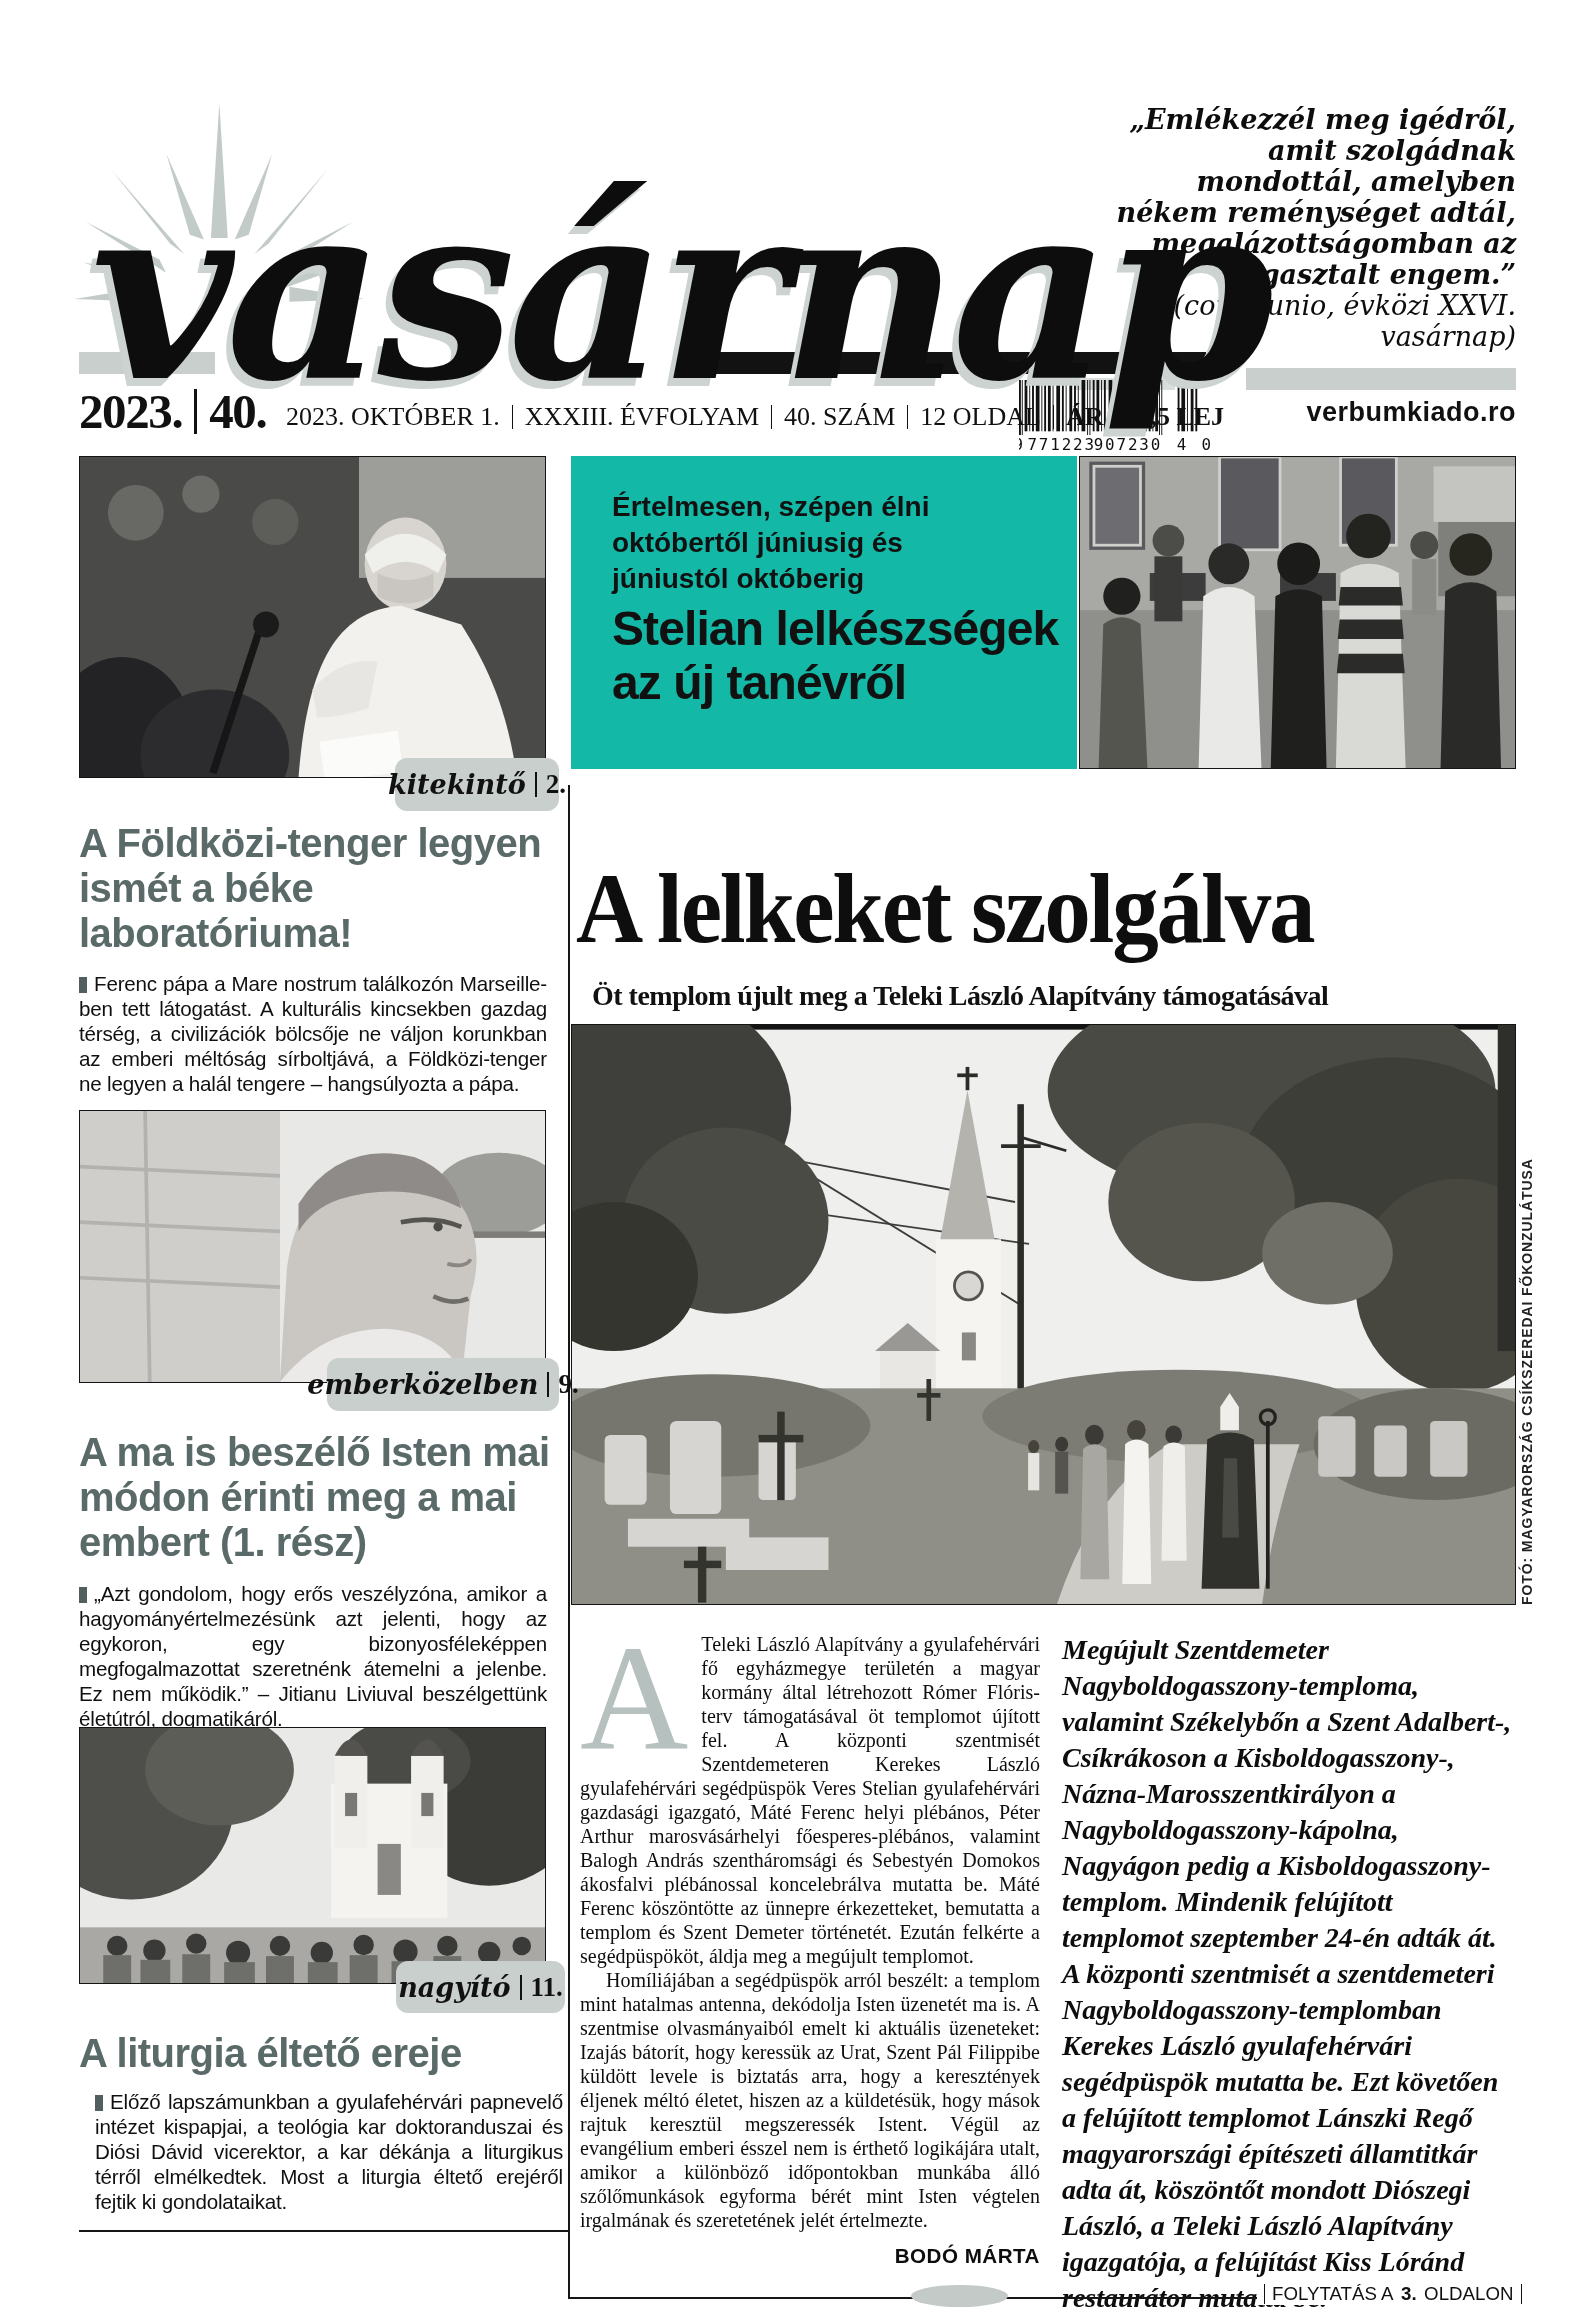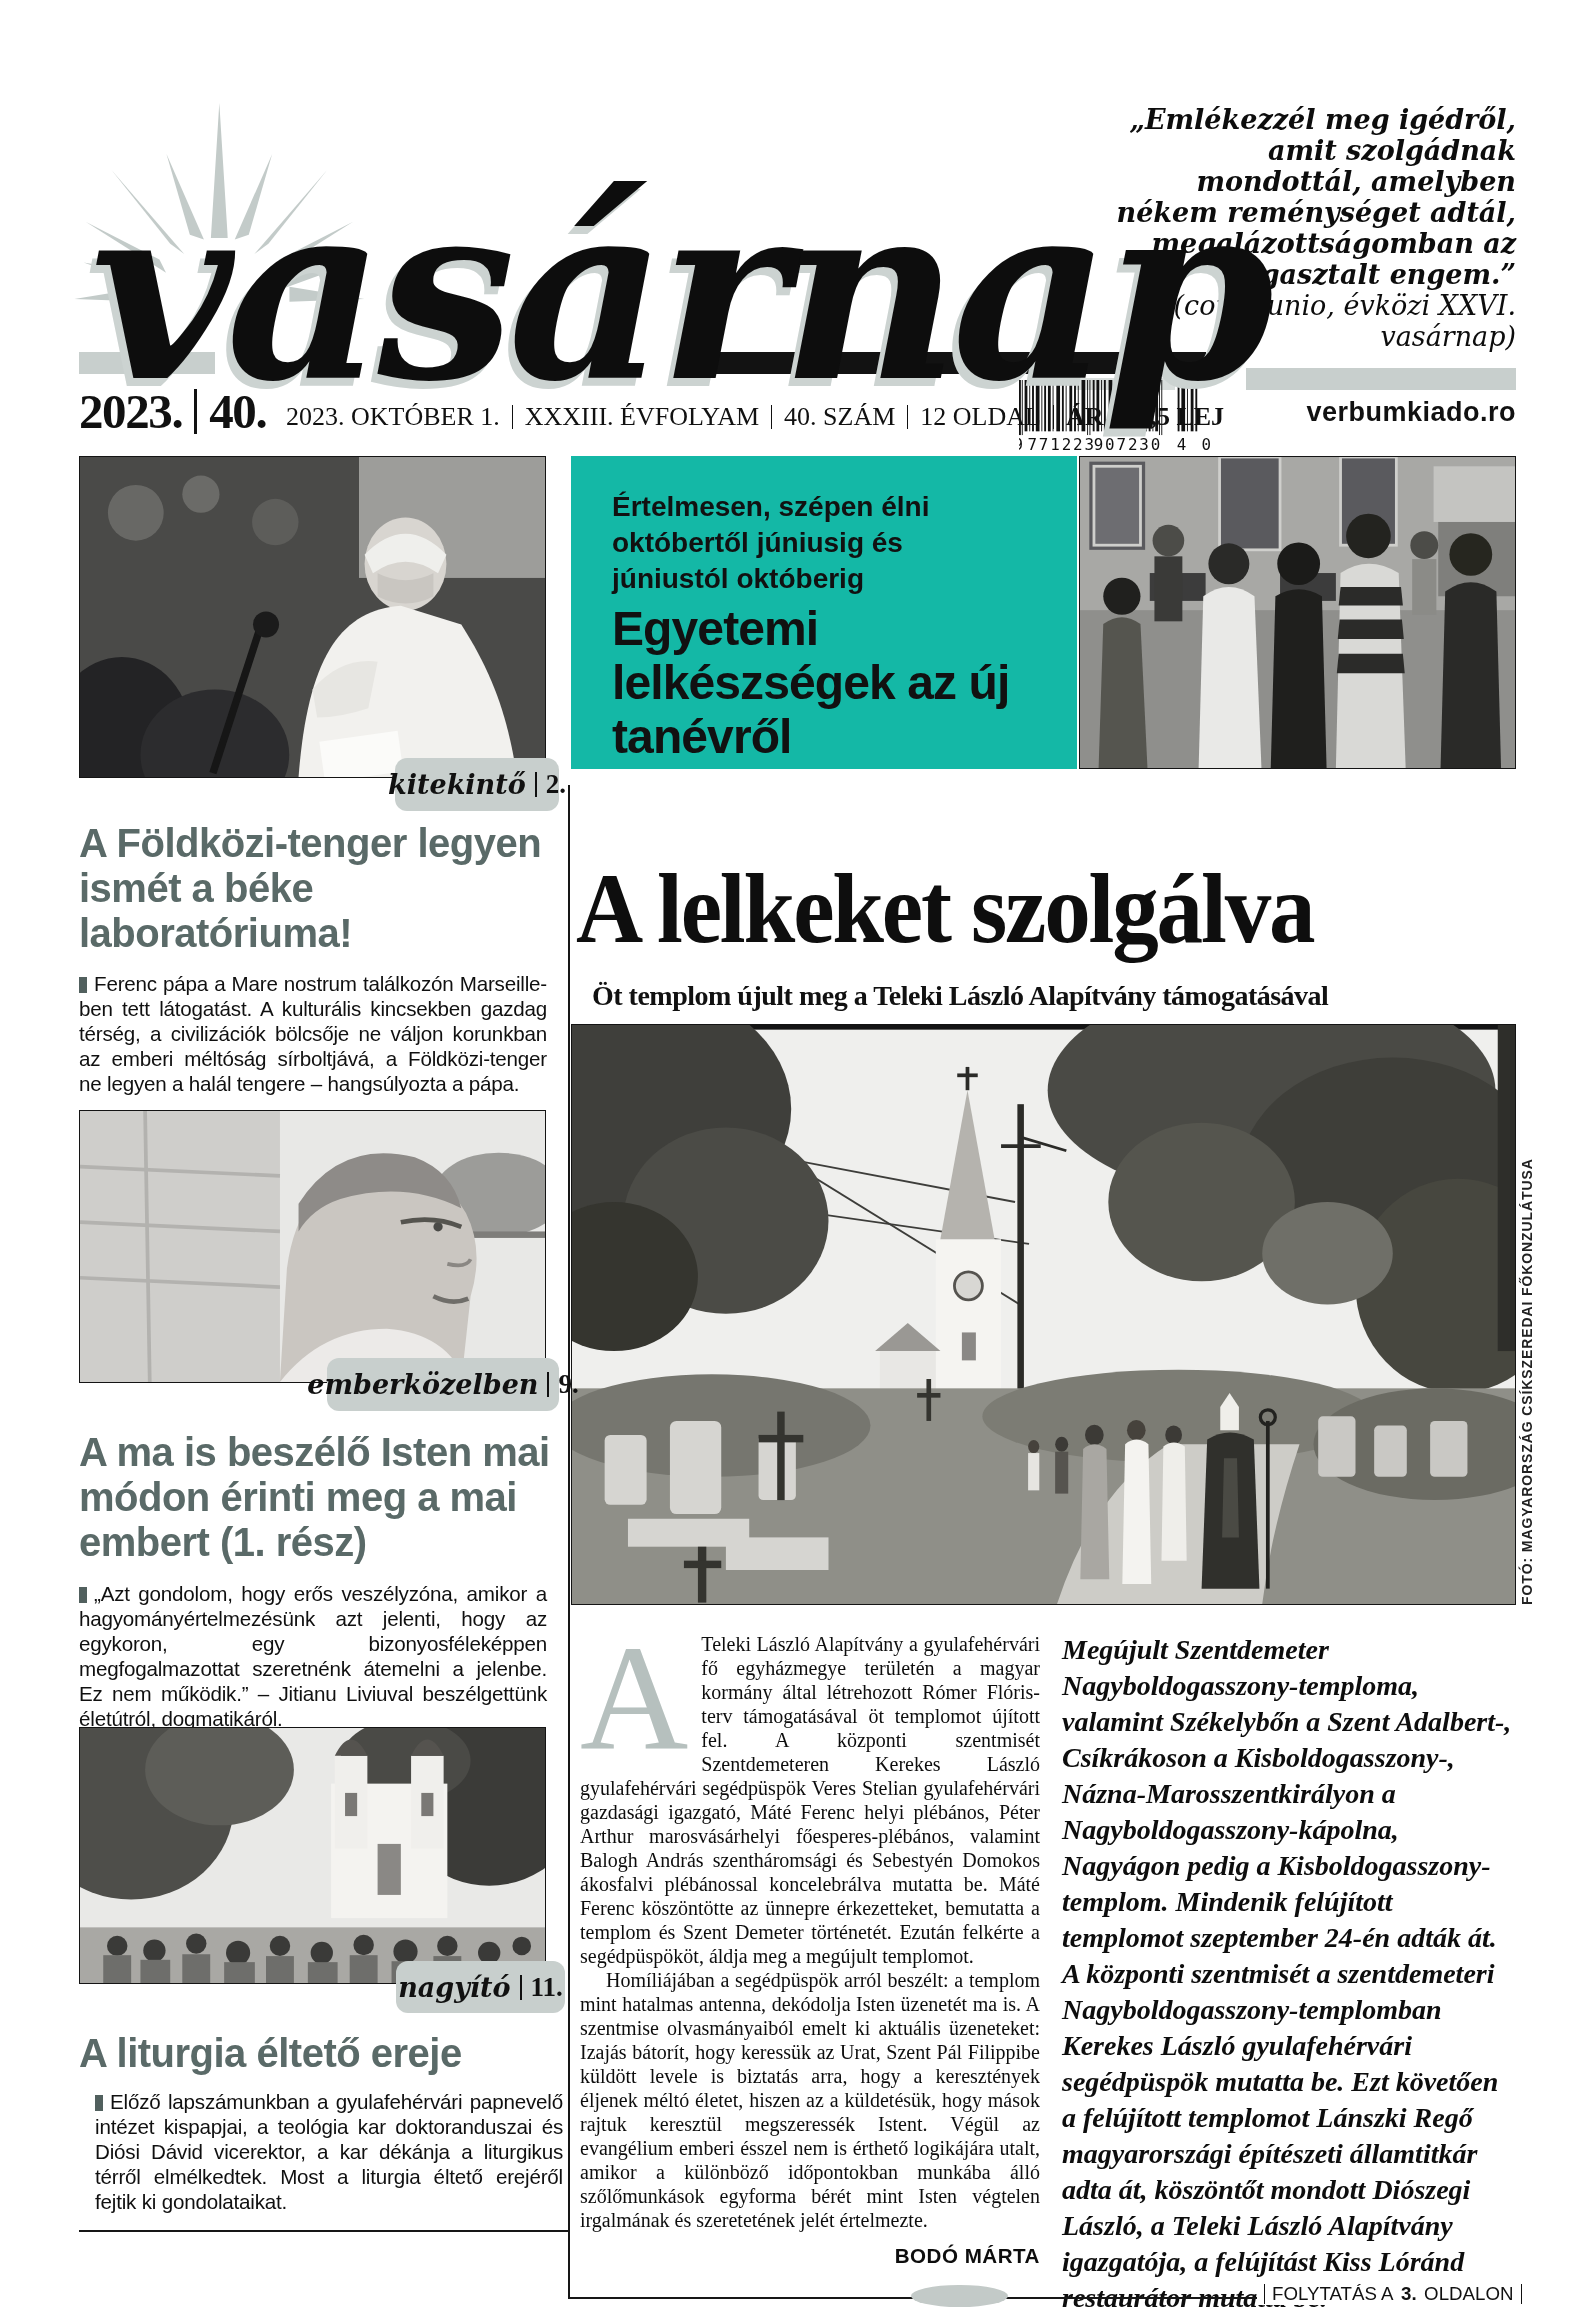--- a/index.html
+++ b/index.html
@@ -222,21 +222,21 @@
       <path d="M 470 688 C 490 430 560 330 690 320 L 820 360 C 890 470 920 560 940 688 Z" fill="#f2f1ee"></path>
       <path d="M 500 500 Q 560 430 640 440 L 620 540 Q 560 560 510 560 Z" fill="#e7e6e2"></path>
       <rect x="330" y="350" width="16" height="338" transform="rotate(18 338 519)" fill="#161616"></rect>
       <circle cx="400" cy="360" r="28" fill="#1b1b1b"></circle>
       <rect x="520" y="600" width="170" height="88" transform="rotate(-8 605 644)" fill="#fbfbf9"></rect>
     </svg>
   </div>
 
   <div class="abs teaser">
     <div class="kicker">Értelmesen, szépen élni októbertől júniusig és júniustól októberig</div>
-    <div class="teaser-title">Egyetemi lelkészségek az új tanévről</div>
+    <div class="teaser-title">Stelian lelkészségek az új tanévről</div>
   </div>
 
   <div class="abs photo ph-group">
     <svg viewBox="0 0 935 670" preserveAspectRatio="none">
       <rect width="935" height="670" fill="#8f8f8c"></rect>
       <rect x="0" y="0" width="935" height="330" fill="#a8a8a5"></rect>
       <rect x="20" y="10" width="120" height="190" fill="#5a5a5e"></rect>
         <rect x="30" y="20" width="100" height="170" fill="#6d6d71" stroke="#cfcfcc" stroke-width="6"></rect>
       <rect x="300" y="0" width="130" height="200" fill="#5a5a5e" stroke="#cfcfcc" stroke-width="6"></rect>
       <rect x="560" y="0" width="120" height="190" fill="#5a5a5e" stroke="#cfcfcc" stroke-width="6"></rect>

